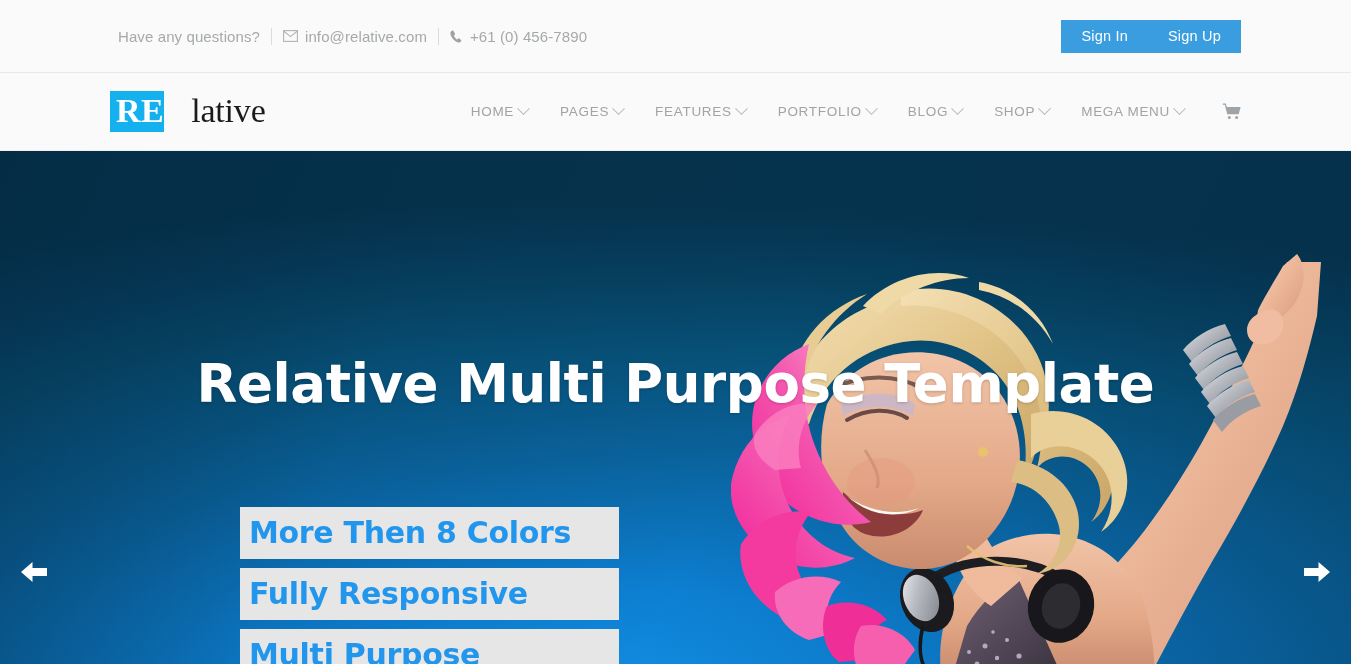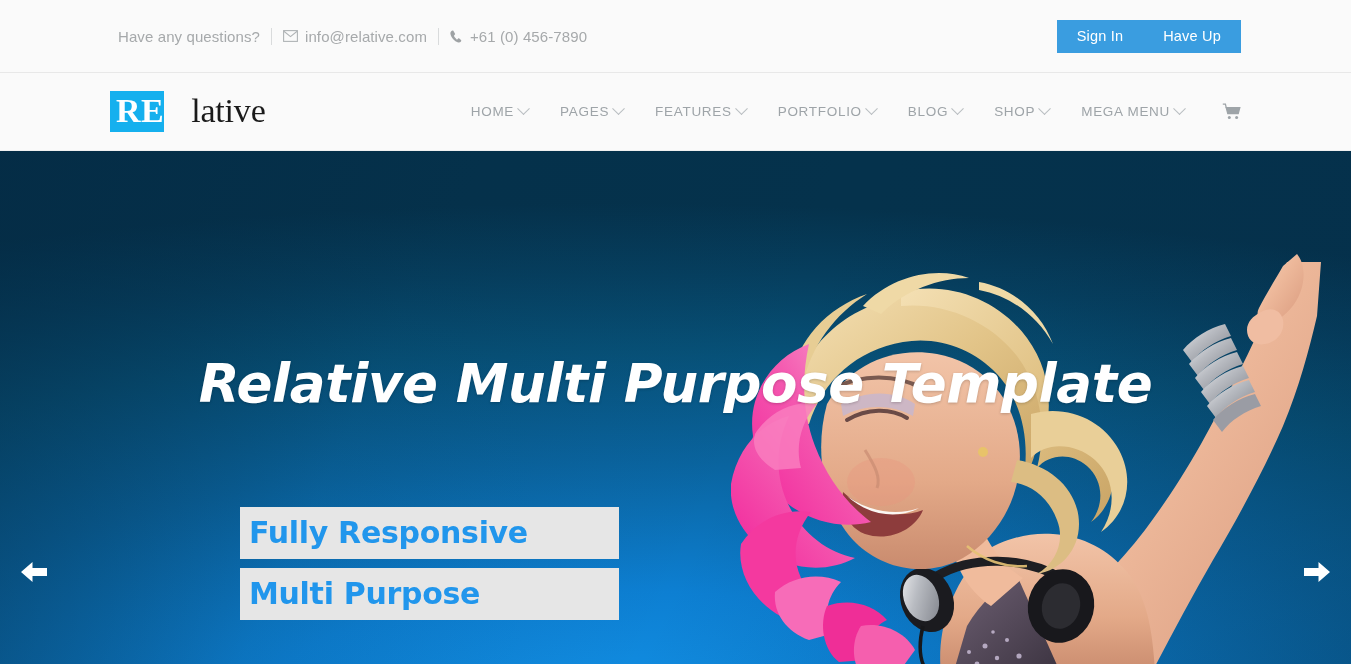--- a/index.html
+++ b/index.html
@@ -140,21 +140,20 @@
     left: 0; right: 0;
     text-align: center;
     color: #ffffff;
     font-family: "DejaVu Sans", sans-serif;
     font-weight: bold;
     font-size: 53px;
     letter-spacing: -.4px;
     text-shadow: 0 1px 3px rgba(0,0,0,.20);
     z-index: 5;
     white-space: nowrap;
-    font-style: italic;
   }
 
   .feature-list {
     position: absolute;
     left: 240px;
     top: 356px;
     width: 379px;
     z-index: 5;
   }
   .feature-box {
@@ -226,21 +225,21 @@
       <span class="tb-icon">
         <svg width="13" height="13" viewBox="0 0 13 13" fill="#9ea2a4">
           <path d="M2.6 0.5c-.5 0-1 .3-1.4.8C.5 2.1.2 3.1.5 4.3c.5 2.2 2 4.5 3.8 6 1.5 1.3 3 2.1 4.2 2.2 1 .1 1.9-.3 2.5-1.1.4-.5.4-.9 0-1.3l-1.7-1.5c-.4-.4-.8-.4-1.2 0l-.8.8c-.2.2-.4.2-.7 0C5.7 8.5 4.6 7.3 4 6.1c-.1-.3-.1-.5.1-.7l.8-.8c.4-.4.4-.8 0-1.2L3.5.9C3.3.6 3 .5 2.6.5z"></path>
         </svg>
       </span>
       <span>+61 (0) 456-7890</span>
     </span>
   </div>
   <div class="topbar-right">
     <button class="auth-btn">Sign In</button>
-    <button class="auth-btn">Have Up</button>
+    <button class="auth-btn">Sign Up</button>
   </div>
 </div>
 
 <div class="header">
   <div class="logo">
     <span class="logo-mark">RE</span>
     <span class="logo-rest">lative</span>
   </div>
   <nav class="nav">
     <div class="nav-item">
@@ -404,20 +403,21 @@
       <path d="M44 338 C62 322 88 318 110 328 C96 342 92 362 100 380 L78 386 C56 378 42 360 44 338 Z" fill="#f76cb8"></path>
       <path d="M96 352 C118 344 142 350 156 366 C140 374 132 390 134 406 L108 408 C92 396 88 370 96 352 Z" fill="#ef2e97"></path>
       <path d="M130 372 C152 368 174 378 184 396 L168 418 L128 418 C120 402 122 384 130 372 Z" fill="#f55fae"></path>
       <path d="M24 180 C38 158 62 146 86 150 C70 168 64 192 70 214 L44 216 C28 206 20 194 24 180 Z" fill="#f97cbe" opacity=".85"></path>
     </svg>
   </div>
 
   <h1 class="hero-title">Relative Multi Purpose Template</h1>
 
   <div class="feature-list">
+    <div class="feature-box">More Then 8 Colors</div>
     <div class="feature-box">Fully Responsive</div>
     <div class="feature-box">Multi Purpose</div>
   </div>
 
   <div class="slider-arrow arrow-prev">
     <svg width="28" height="24" viewBox="0 0 28 24" fill="#ffffff">
       <path d="M12.5 2 L12.5 8 L27 8 L27 16 L12.5 16 L12.5 22 L1 12 Z"></path>
     </svg>
   </div>
   <div class="slider-arrow arrow-next">

